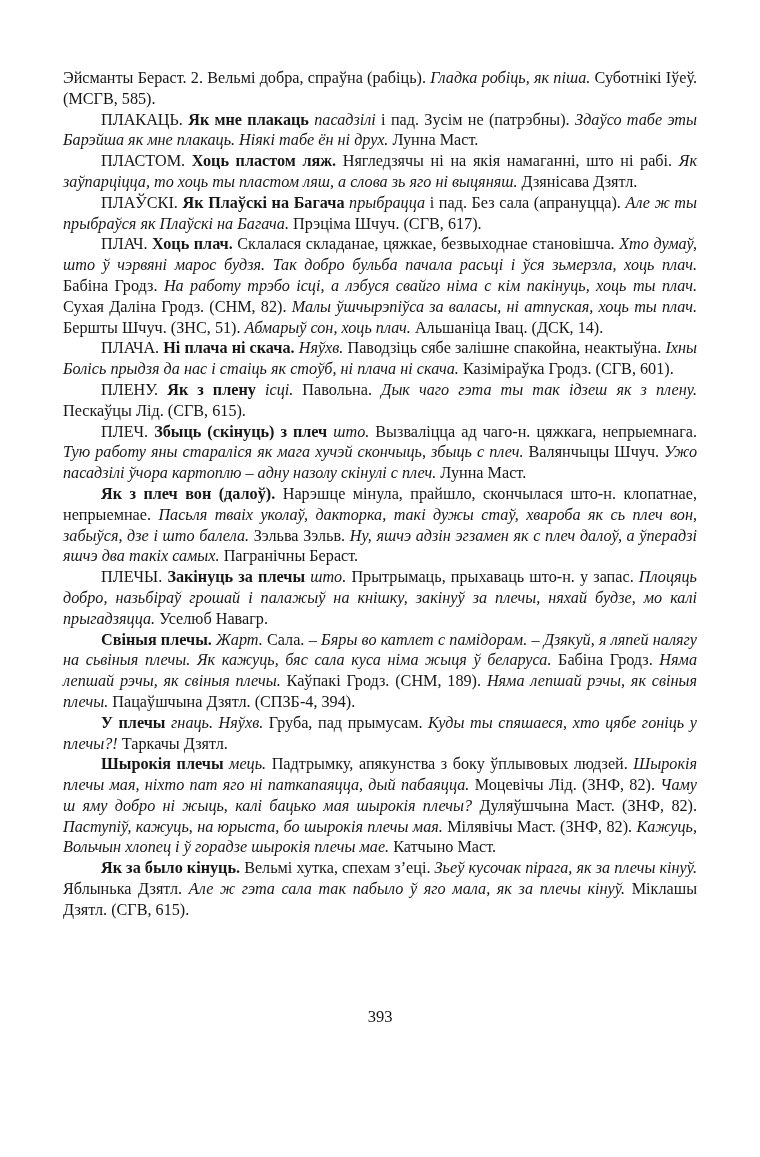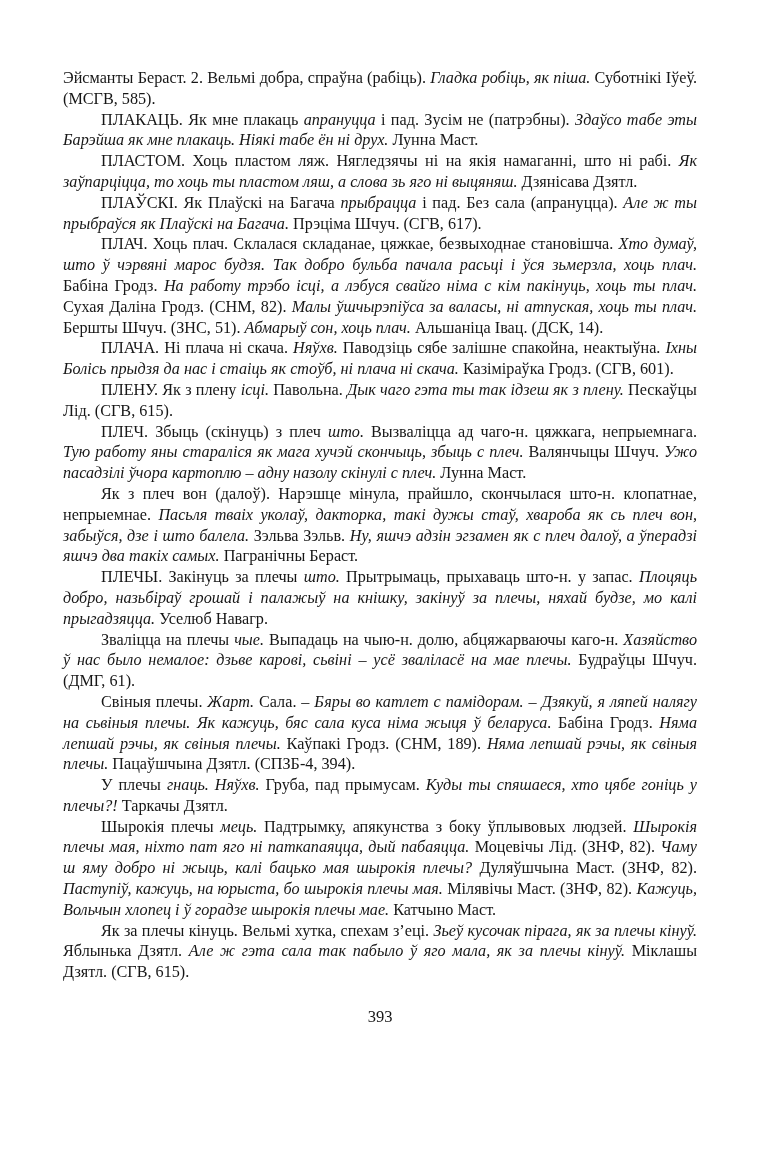--- a/index.html
+++ b/index.html
@@ -21,47 +21,46 @@
   .text-block p.para {
     margin: 0;
     font-size: 16.2px;
     line-height: 20.8px;
     text-align: justify;
     hyphens: none;
   }
   .text-block p.para.indent {
     text-indent: 38px;
   }
-  .r-b { font-weight: normal; }
+  .r-b { font-weight: bold; }
   .r-i { font-style: italic; }
   .page-footer {
     position: absolute;
     left: 0;
     top: 1006px;
     width: 760px;
     text-align: center;
     font-size: 16.5px;
     line-height: 21px;
   }
 </style>
 </head>
 <body>
 
 <div class="page">
   <div class="text-block">
       <p class="para"><span>Эйсманты Бераст. 2. Вельмі добра, спраўна (рабіць). </span><span class="r-i">Гладка робіць, як піша. </span><span>Суботнікі Іўеў. (МСГВ, 585).</span></p>
-      <p class="para indent"><span>ПЛАКАЦЬ. </span><span class="r-b">Як мне плакаць </span><span class="r-i">апрануцца </span><span>і пад. Зусім не (патрэбны). </span><span class="r-i">Здаўсо табе эты Барэйша як мне плакаць. Ніякі табе ён ні друх. </span><span>Лунна Маст.</span></p>
+      <p class="para indent"><span>ПЛАКАЦЬ. </span><span class="r-b">Як мне плакаць </span><span class="r-i">пасадзілі </span><span>і пад. Зусім не (патрэбны). </span><span class="r-i">Здаўсо табе эты Барэйша як мне плакаць. Ніякі табе ён ні друх. </span><span>Лунна Маст.</span></p>
       <p class="para indent"><span>ПЛАСТОМ. </span><span class="r-b">Хоць пластом ляж. </span><span>Нягледзячы ні на якія намаганні, што ні рабі. </span><span class="r-i">Як заўпарціцца, то хоць ты пластом ляш, а слова зь яго ні выцяняш. </span><span>Дзянісава Дзятл.</span></p>
       <p class="para indent"><span>ПЛАЎСКІ. </span><span class="r-b">Як Плаўскі на Багача </span><span class="r-i">прыбрацца </span><span>і пад. Без сала (апрануцца). </span><span class="r-i">Але ж ты прыбраўся як Плаўскі на Багача. </span><span>Прэціма Шчуч. (СГВ, 617).</span></p>
       <p class="para indent"><span>ПЛАЧ. </span><span class="r-b">Хоць плач. </span><span>Склалася складанае, цяжкае, безвыходнае становішча. </span><span class="r-i">Хто думаў, што ў чэрвяні марос будзя. Так добро бульба пачала расьці і ўся зьмерзла, хоць плач. </span><span>Бабіна Гродз. </span><span class="r-i">На работу трэбо ісці, а лэбуся свайго німа с кім пакінуць, хоць ты плач. </span><span>Сухая Даліна Гродз. (СНМ, 82). </span><span class="r-i">Малы ўшчырэпіўса за валасы, ні атпуская, хоць ты плач. </span><span>Бершты Шчуч. (ЗНС, 51). </span><span class="r-i">Абмарыў сон, хоць плач. </span><span>Альшаніца Івац. (ДСК, 14).</span></p>
       <p class="para indent"><span>ПЛАЧА. </span><span class="r-b">Ні плача ні скача. </span><span class="r-i">Няўхв. </span><span>Паводзіць сябе залішне спакойна, неактыўна. </span><span class="r-i">Іхны Болісь прыдзя да нас і стаіць як стоўб, ні плача ні скача. </span><span>Казіміраўка Гродз. (СГВ, 601).</span></p>
       <p class="para indent"><span>ПЛЕНУ. </span><span class="r-b">Як з плену </span><span class="r-i">ісці. </span><span>Павольна. </span><span class="r-i">Дык чаго гэта ты так ідзеш як з плену. </span><span>Пескаўцы Лід. (СГВ, 615).</span></p>
       <p class="para indent"><span>ПЛЕЧ. </span><span class="r-b">Збыць (скінуць) з плеч </span><span class="r-i">што. </span><span>Вызваліцца ад чаго-н. цяжкага, непрыемнага. </span><span class="r-i">Тую работу яны стараліся як мага хучэй скончыць, збыць с плеч. </span><span>Валянчыцы Шчуч. </span><span class="r-i">Ужо пасадзілі ўчора картоплю – адну назолу скінулі с плеч. </span><span>Лунна Маст.</span></p>
       <p class="para indent"><span class="r-b">Як з плеч вон (далоў). </span><span>Нарэшце мінула, прайшло, скончылася што-н. клопатнае, непрыемнае. </span><span class="r-i">Пасьля тваіх уколаў, дакторка, такі дужы стаў, хвароба як сь плеч вон, забыўся, дзе і што балела. </span><span>Зэльва Зэльв. </span><span class="r-i">Ну, яшчэ адзін эгзамен як с плеч далоў, а ўперадзі яшчэ два такіх самых. </span><span>Пагранічны Бераст.</span></p>
       <p class="para indent"><span>ПЛЕЧЫ. </span><span class="r-b">Закінуць за плечы </span><span class="r-i">што. </span><span>Прытрымаць, прыхаваць што-н. у запас. </span><span class="r-i">Плоцяць добро, назьбіраў грошай і палажыў на кнішку, закінуў за плечы, няхай будзе, мо калі прыгадзяцца. </span><span>Уселюб Навагр.</span></p>
-      <p class="para indent"><span class="r-b">Зваліцца на плечы </span><span class="r-i">чые. </span><span>Выпадаць на чыю-н. долю, абцяжарваючы каго-н. </span><span class="r-i">Хазяйство ў нас было немалое: дзьве карові, сьвіні – усё звалілaсё на мае плечы. </span><span>Будраўцы Шчуч. (ДМГ, 61).</span></p>
       <p class="para indent"><span class="r-b">Свіныя плечы. </span><span class="r-i">Жарт. </span><span>Сала. </span><span class="r-i">– Бяры во катлет с памідорам. – Дзякуй, я ляпей налягу на сьвіныя плечы. Як кажуць, бяс сала куса німа жыця ў беларуса. </span><span>Бабіна Гродз. </span><span class="r-i">Няма лепшай рэчы, як свіныя плечы. </span><span>Каўпакі Гродз. (СНМ, 189). </span><span class="r-i">Няма лепшай рэчы, як свіныя плечы. </span><span>Пацаўшчына Дзятл. (СПЗБ-4, 394).</span></p>
       <p class="para indent"><span class="r-b">У плечы </span><span class="r-i">гнаць. Няўхв. </span><span>Груба, пад прымусам. </span><span class="r-i">Куды ты спяшаеся, хто цябе гоніць у плечы?! </span><span>Таркачы Дзятл.</span></p>
       <p class="para indent"><span class="r-b">Шырокія плечы </span><span class="r-i">мець. </span><span>Падтрымку, апякунства з боку ўплывовых людзей. </span><span class="r-i">Шырокія плечы мая, ніхто пат яго ні паткапаяцца, дый пабаяцца. </span><span>Моцевічы Лід. (ЗНФ, 82). </span><span class="r-i">Чаму ш яму добро ні жыць, калі бацько мая шырокія плечы? </span><span>Дуляўшчына Маст. (ЗНФ, 82). </span><span class="r-i">Паступіў, кажуць, на юрыста, бо шырокія плечы мая. </span><span>Мілявічы Маст. (ЗНФ, 82). </span><span class="r-i">Кажуць, Вольчын хлопец і ў горадзе шырокія плечы мае. </span><span>Катчыно Маст.</span></p>
-      <p class="para indent"><span class="r-b">Як за плечы кінуць. </span><span>Вельмі хутка, спехам з’еці. </span><span class="r-i">Зьеў кусочак пірага, як за плечы кінуў. </span><span>Яблынька Дзятл. </span><span class="r-i">Але ж гэта сала так пабыло ў яго мала, як за плечы кінуў. </span><span>Міклашы Дзятл. (СГВ, 615).</span></p>
+      <p class="para indent"><span class="r-b">Як за было кінуць. </span><span>Вельмі хутка, спехам з’еці. </span><span class="r-i">Зьеў кусочак пірага, як за плечы кінуў. </span><span>Яблынька Дзятл. </span><span class="r-i">Але ж гэта сала так пабыло ў яго мала, як за плечы кінуў. </span><span>Міклашы Дзятл. (СГВ, 615).</span></p>
     </div>
   <div class="page-footer">393</div>
 </div>
 
 </body></html>

